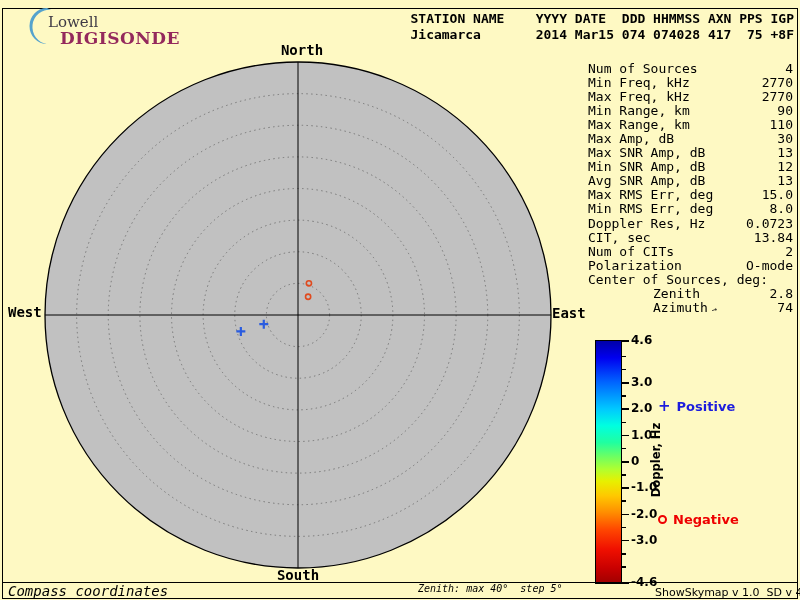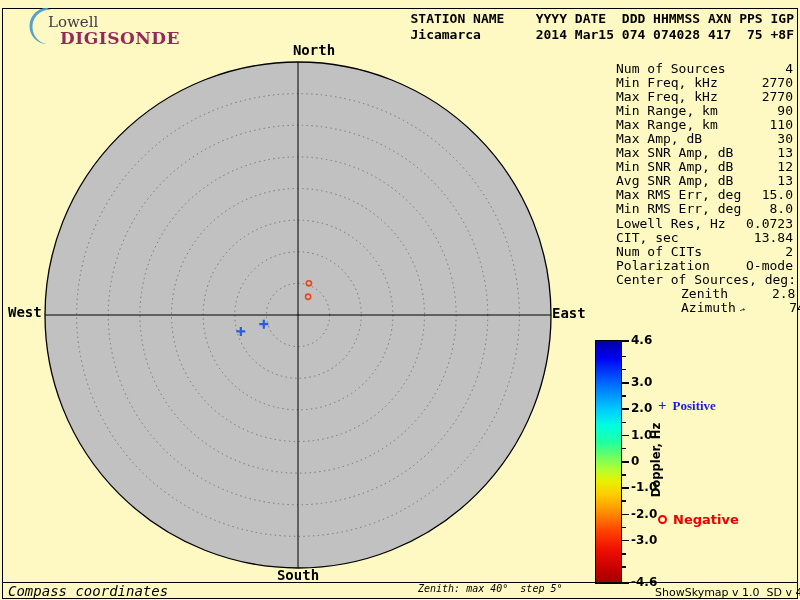--- a/index.html
+++ b/index.html
@@ -9,27 +9,27 @@
   #page-border{left:2px;top:8px;width:794px;height:589px;border:1px solid #000;}
   
   #logo-lowell{left:48px;top:13px;font-family:"DejaVu Serif", serif;font-size:15px;color:#3f3a45;}
   #logo-digisonde{left:12px;top:28px;font-family:"DejaVu Serif", serif;font-size:17px;font-weight:bold;
                   color:#94295c;letter-spacing:0.5px;margin-left:48px;}
   
   #header-block{right:6px;top:11px;text-align:center;font-weight:bold;font-size:13px;line-height:15.5px;}
   .hdr-line{white-space:pre;}
   
   .compass{font-weight:bold;font-size:14px;color:#000;}
-  #compass-north{left:314px;top:42px;transform:translateX(-50%);}
+  #compass-north{left:302px;top:42px;transform:translateX(-50%);}
   #compass-south{left:298px;top:567px;transform:translateX(-50%);}
   #compass-west{left:8px;top:304px;}
   #compass-east{left:552px;top:305px;}
   
   #stats-panel{left:588px;top:62px;width:205px;font-size:13px;}
-  .stat-row{display:flex;justify-content:space-between;height:14.05px;line-height:14.05px;white-space:pre;margin-left:28px;}
+  .stat-row{display:flex;justify-content:space-between;height:14.05px;line-height:14.05px;white-space:pre;}
   .stat-row .lbl{text-align:left;}
   .stat-row .val{text-align:right;}
   .stat-row.indent{padding-left:65px;gap:44px;}
   .az-arrow{font-size:9px;display:inline-block;transform:rotate(29deg);margin-left:4px;color:#222;}
   
   #colorbar-gradient{left:595px;top:340px;width:25px;height:242px;border:1px solid #000;}
   .cb-tick{position:absolute;background:#000;height:1.5px;}
   .cb-tick.major{width:7px;}
   .cb-tick.minor{width:4px;}
   .cb-label{position:absolute;font-family:"DejaVu Sans", sans-serif;font-weight:bold;font-size:12px;
@@ -100,21 +100,21 @@
       <div class="stat-row"><span class="lbl">Min Freq, kHz</span><span class="val">2770</span></div>
       <div class="stat-row"><span class="lbl">Max Freq, kHz</span><span class="val">2770</span></div>
       <div class="stat-row"><span class="lbl">Min Range, km</span><span class="val">90</span></div>
       <div class="stat-row"><span class="lbl">Max Range, km</span><span class="val">110</span></div>
       <div class="stat-row"><span class="lbl">Max Amp, dB</span><span class="val">30</span></div>
       <div class="stat-row"><span class="lbl">Max SNR Amp, dB</span><span class="val">13</span></div>
       <div class="stat-row"><span class="lbl">Min SNR Amp, dB</span><span class="val">12</span></div>
       <div class="stat-row"><span class="lbl">Avg SNR Amp, dB</span><span class="val">13</span></div>
       <div class="stat-row"><span class="lbl">Max RMS Err, deg</span><span class="val">15.0</span></div>
       <div class="stat-row"><span class="lbl">Min RMS Err, deg</span><span class="val">8.0</span></div>
-      <div class="stat-row"><span class="lbl">Lowell Res, Hz</span><span class="val">0.0723</span></div>
+      <div class="stat-row"><span class="lbl">Doppler Res, Hz</span><span class="val">0.0723</span></div>
       <div class="stat-row"><span class="lbl">CIT, sec</span><span class="val">13.84</span></div>
       <div class="stat-row"><span class="lbl">Num of CITs</span><span class="val">2</span></div>
       <div class="stat-row"><span class="lbl">Polarization</span><span class="val">O-mode</span></div>
       <div class="stat-row"><span class="lbl">Center of Sources, deg:</span><span class="val"></span></div>
       <div class="stat-row indent"><span class="lbl">Zenith</span><span class="val">2.8</span></div>
       <div class="stat-row indent"><span class="lbl">Azimuth<span class="az-arrow">↗</span></span><span class="val">74</span></div>
     </div>
 
   <div class="abs" id="colorbar-gradient" style="background: linear-gradient(rgb(0, 0, 168) 0%, rgb(0, 0, 240) 7%, rgb(0, 100, 255) 17%, rgb(0, 200, 255) 28%, rgb(0, 255, 224) 35%, rgb(32, 255, 160) 42%, rgb(112, 255, 96) 48%, rgb(176, 255, 48) 53%, rgb(232, 240, 0) 58%, rgb(255, 200, 0) 64%, rgb(255, 140, 0) 71%, rgb(255, 70, 0) 78%, rgb(240, 16, 0) 86%, rgb(200, 0, 0) 94%, rgb(160, 0, 0) 100%);"></div>
   <div id="colorbar-ticks">
@@ -142,21 +142,21 @@
       <div class="cb-tick minor abs" style="left: 622px; top: 421.543px;"></div>
       <div class="cb-tick minor abs" style="left: 622px; top: 447.848px;"></div>
       <div class="cb-tick minor abs" style="left: 622px; top: 474.152px;"></div>
       <div class="cb-tick minor abs" style="left: 622px; top: 500.457px;"></div>
       <div class="cb-tick minor abs" style="left: 622px; top: 526.761px;"></div>
       <div class="cb-tick minor abs" style="left: 622px; top: 553.065px;"></div>
       <div class="cb-tick minor abs" style="left: 622px; top: 566.217px;"></div>
     </div>
   <div class="abs" id="colorbar-title">Doppler, Hz</div>
 
-  <div class="abs" id="legend-positive" style="color: rgb(28, 28, 221); font-family: Liberation Serif, serif;">
+  <div class="abs" id="legend-positive" style="color: rgb(28, 28, 221);">
     <span class="plus">+</span><span>Positive</span>
   </div>
   <div class="abs" id="legend-negative" style="color: rgb(238, 0, 0);">
     <span class="neg-circle"></span><span>Negative</span>
   </div>
 
   <div class="abs" id="footer-sep"></div>
   <div class="abs" id="footer-left">Compass coordinates</div>
   <div class="abs" id="footer-center">Zenith: max 40°  step 5°</div>
   <div class="abs" id="footer-right">ShowSkymap v 1.0  SD v 4.2</div>

